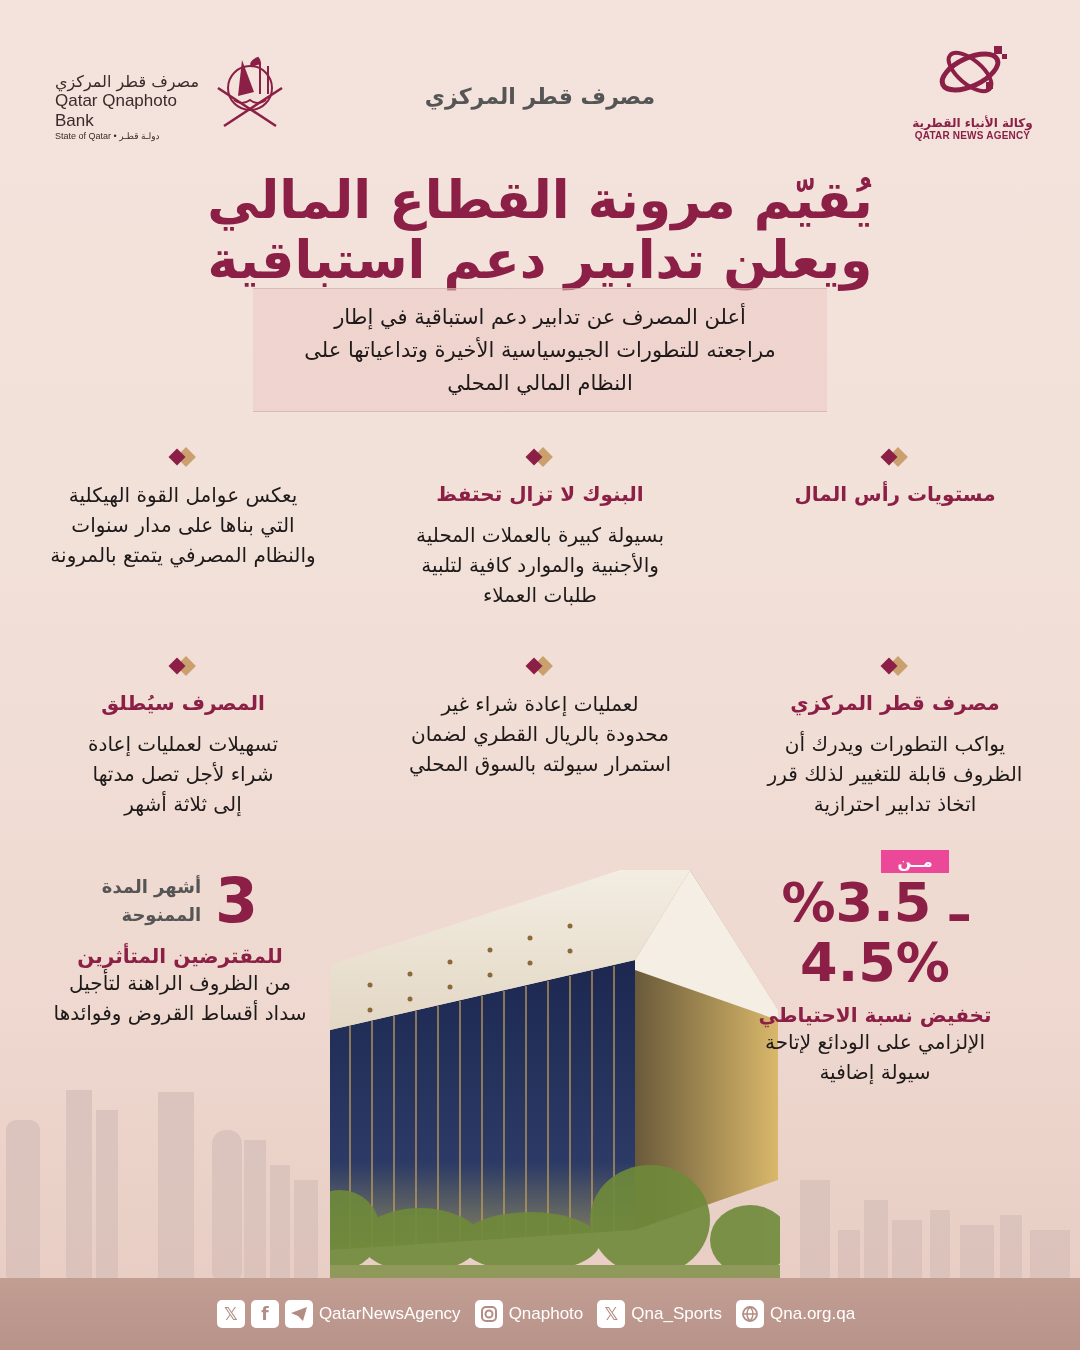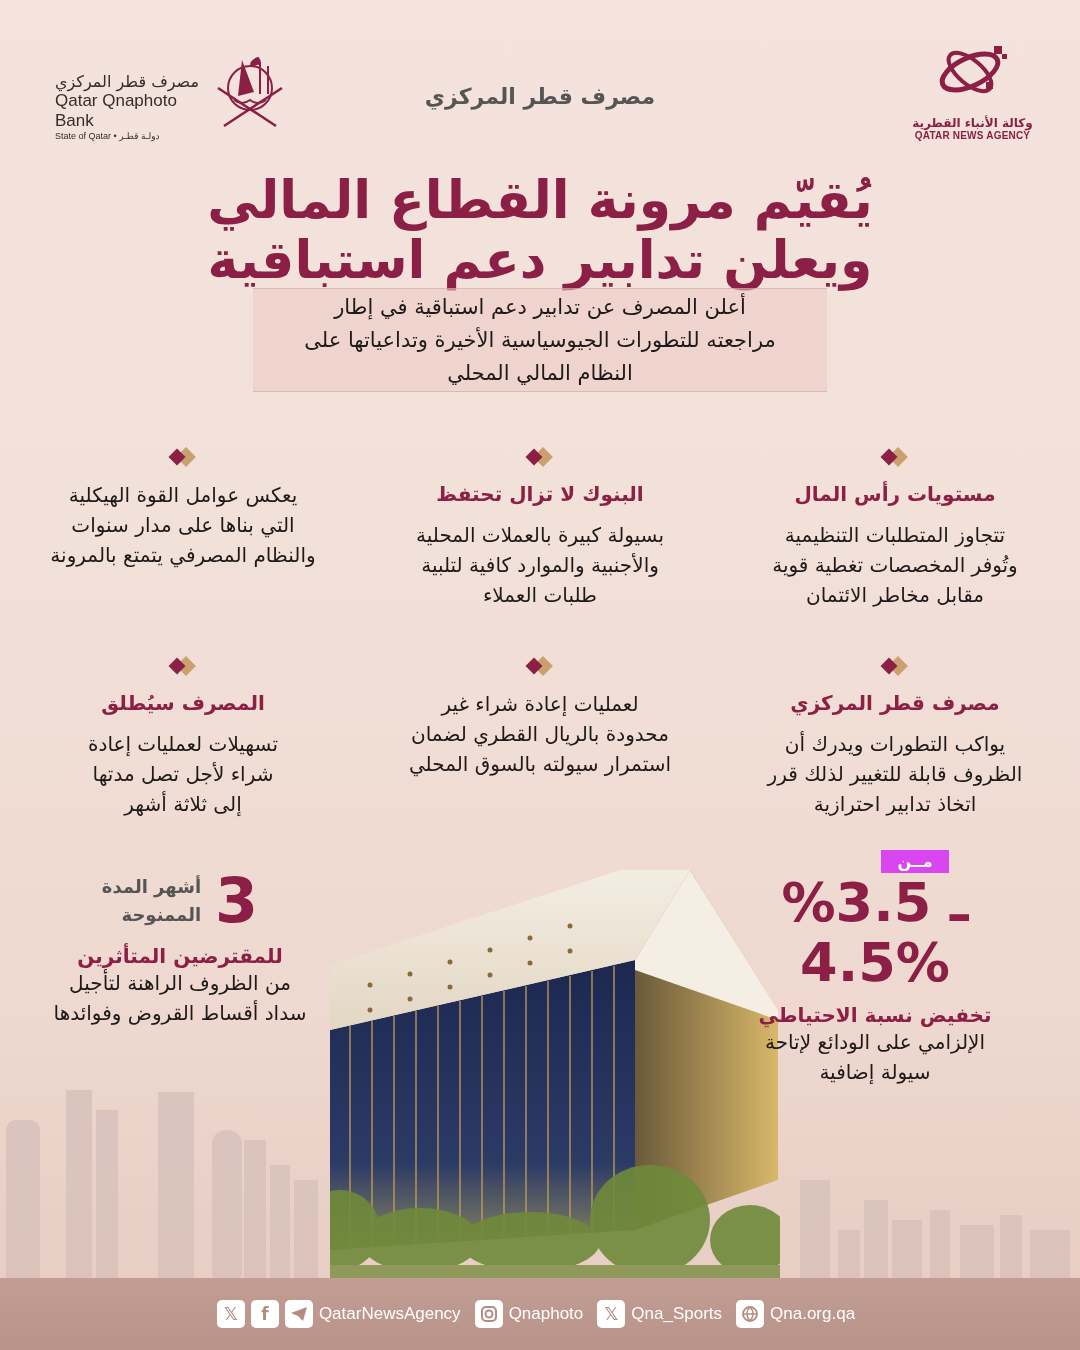--- a/index.html
+++ b/index.html
@@ -23,40 +23,40 @@
   .qna-logo { left: 905px; top: 42px; width: 135px; height: 105px; text-align: center; }
   .qna-ar { font-size: 12px; color: #8b1f45; font-weight: bold; display:block; margin-top: 8px; direction: rtl; }
   .qna-en { font-family: "Liberation Sans", sans-serif; font-size: 10px; font-weight: bold; color: #8b1f45; display:block; letter-spacing: 0.2px; }
 
   
   .kicker { left: 0; right: 0; top: 84px; text-align: center; font-size: 22px; font-weight: bold; color: #555; direction: rtl; }
   .headline { left: 0; right: 0; top: 138px; text-align: center; font-size: 52px; font-weight: bold; color: #8b1f45; line-height: 60px; direction: rtl; margin-top: 32px; }
 
   
   .intro-box {
-    left: 253px; top: 288px; width: 574px; height: 104px;
+    left: 253px; top: 288px; width: 574px; height: 124px;
     background: rgba(236, 200, 196, 0.55);
     border-top: 1px solid rgba(200,160,150,0.5);
     border-bottom: 1px solid rgba(200,160,150,0.5);
     display: flex; align-items: center; justify-content: center;
     text-align: center; direction: rtl;
     font-size: 21px; line-height: 33px; color: #1f1a1a;
   }
 
   
   .card { width: 330px; text-align: center; direction: rtl; }
   .card .diamond { width: 28px; height: 18px; margin: 0 auto 14px; position: relative; }
   .card .diamond .d1 { position:absolute; left: 2px; top: 3px; width: 12px; height: 12px; background: #8b1f45; transform: rotate(45deg); }
   .card .diamond .d2 { position:absolute; left: 10px; top: 2px; width: 14px; height: 14px; background: #c9a06e; transform: rotate(45deg); }
   .card .title { font-size: 20px; font-weight: bold; color: #8b1f45; margin-bottom: 12px; line-height: 28px; }
   .card .body { font-size: 20px; line-height: 30px; color: #1f1a1a; white-space: pre-line; }
 
   
   .stat-right { left: 700px; top: 850px; width: 350px; text-align: center; direction: rtl; }
-  .from-badge { display: inline-block; background: #d946ef; color: #fff; font-size: 16px; font-weight: bold; padding: 2px 16px; margin-left: 80px; }
+  .from-badge { display: inline-block; background: #ec4899; color: #fff; font-size: 16px; font-weight: bold; padding: 2px 16px; margin-left: 80px; }
   .big-range { font-family: "DejaVu Sans", sans-serif; font-weight: bold; font-size: 54px; color: #8b1f45; direction: ltr; letter-spacing: 1px; line-height: 60px; }
   .stat-title { font-size: 20px; font-weight: bold; color: #8b1f45; margin-top: 10px; }
   .stat-body { font-size: 20px; line-height: 30px; color: #1f1a1a; white-space: pre-line; }
 
   .stat-left { left: 30px; top: 868px; width: 300px; text-align: center; direction: rtl; }
   .three-row { display: flex; justify-content: center; align-items: center; gap: 14px; direction: rtl; }
   .three { font-family: "DejaVu Sans", sans-serif; font-size: 62px; font-weight: bold; color: #8b1f45; line-height: 66px; }
   .three-label { font-size: 18px; font-weight: bold; color: #555; line-height: 28px; white-space: pre-line; text-align: right; }
 
   
@@ -108,23 +108,20 @@
 <div class="abs intro-box">
   <div style="width: 480px;">أعلن المصرف عن تدابير دعم استباقية في إطار مراجعته للتطورات الجيوسياسية الأخيرة وتداعياتها على النظام المالي المحلي</div>
 </div>
 
 <div class="abs card" style="left: 730px; top: 448px;">
   <div class="diamond">
       <div class="d2"></div>
       <div class="d1"></div>
     </div>
   <div class="title">مستويات رأس المال</div>
-  <div class="body">تتجاوز المتطلبات التنظيمية
-وتُوفر المخصصات تغطية قوية
-مقابل مخاطر الائتمان</div>
 </div>
 <div class="abs card" style="left: 375px; top: 448px;">
   <div class="diamond">
       <div class="d2"></div>
       <div class="d1"></div>
     </div>
   <div class="title">البنوك لا تزال تحتفظ</div>
   <div class="body">بسيولة كبيرة بالعملات المحلية
 والأجنبية والموارد كافية لتلبية
 طلبات العملاء</div>

